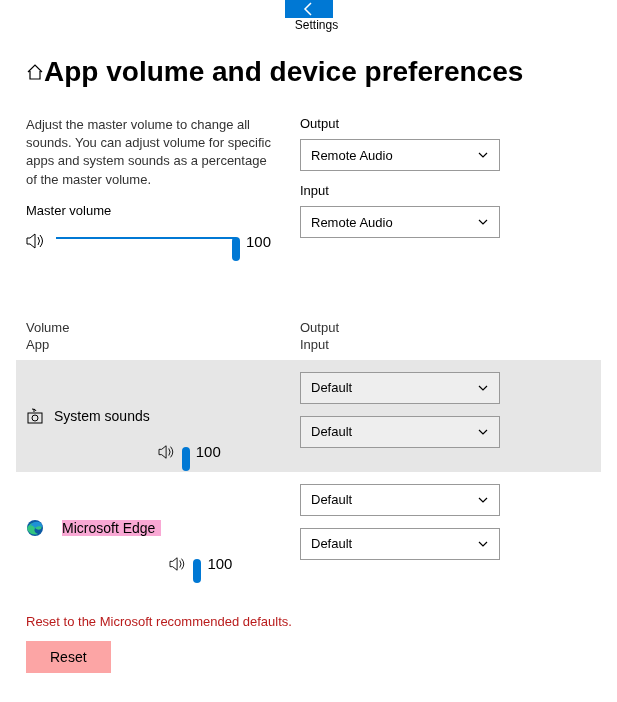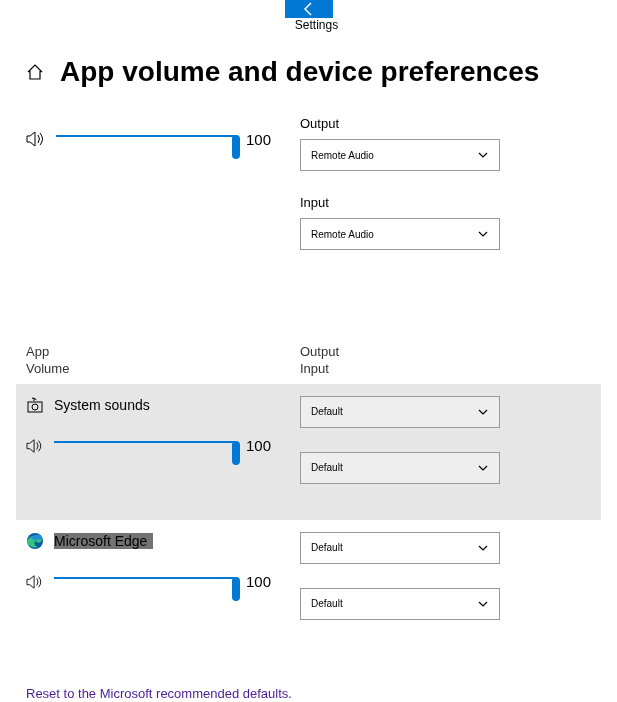--- a/index.html
+++ b/index.html
@@ -30,21 +30,20 @@
   .title {
     padding-left: 16px;
     font-size: 12px;
   }
   .content {
     padding: 24px 26px 0 26px;
   }
   .heading-row {
     display: flex;
     align-items: center;
-    gap: 16px;
     margin-bottom: 28px;
   }
   .heading {
     font-size: 28px;
     font-weight: 600;
   }
   .columns {
     display: flex;
     gap: 24px;
   }
@@ -91,22 +90,22 @@
     font-size: 15px;
     width: 30px;
   }
   .dropdown {
     border: 1px solid #999;
     height: 32px;
     display: flex;
     align-items: center;
     justify-content: space-between;
     padding: 0 10px;
-    font-size: 10px;
-    margin-bottom: 24px;
+    font-size: 13px;
+    margin-bottom: 12px;
     background: #fff;
   }
   .dropdown.grayish { background: #eeeeee; }
   .section-headers {
     display: flex;
     margin-top: 70px;
     margin-bottom: 6px;
   }
   .section-headers .left-col, .section-headers .right-col {
     font-size: 13px;
@@ -118,41 +117,41 @@
     padding: 12px 10px;
     gap: 24px;
     margin-left: -10px;
     margin-right: -10px;
   }
   .app-row.highlighted {
     background: #e6e6e6;
   }
   .app-row .left-col {
     display: flex;
-    flex-direction: column;
     gap: 8px;
   }
   .app-name-row {
     display: flex;
     align-items: center;
     gap: 10px;
   }
   .app-name {
     font-size: 14px;
   }
   .highlight-yellow {
-    background: #737373;
+    background: #f9a8d4;
     padding: 0 6px 0 0;
+    margin-left: 8px;
   }
   .reset-section {
     margin-top: 30px;
   }
   .reset-desc {
     font-size: 13px;
-    color: #4c1d95;
+    color: #b91c1c;
     margin-bottom: 12px;
   }
   .reset-btn {
     background: #fca5a5;
     border: none;
     padding: 8px 24px;
     font-size: 14px;
     font-family: inherit;
   }
   svg { display: block; }
@@ -174,20 +173,22 @@
     <span>
       <svg width="18" height="18" viewBox="0 0 18 18">
         <path d="M2 9 L9 2 L16 9 M4 8 V16 H14 V8" stroke="#000" stroke-width="1.2" fill="none"></path>
       </svg>
     </span>
     <div class="heading">App volume and device preferences</div>
   </div>
 
   <div class="columns">
     <div class="left-col">
+      <div class="desc">Adjust the master volume to change all sounds. You can adjust volume for specific apps and system sounds as a percentage of the master volume.</div>
+      <div class="label">Master volume</div>
       <div class="slider-row">
         <span>
           <svg width="20" height="18" viewBox="0 0 20 18">
             <path d="M1 6 H4 L9 2 V16 L4 12 H1 Z" stroke="#000" stroke-width="1" fill="none"></path>
             <path d="M12 5 Q15 9 12 13 M14 3 Q19 9 14 15" stroke="#000" stroke-width="1" fill="none"></path>
           </svg>
         </span>
         <div class="slider">
           <div class="track">
               <div class="thumb"></div>
@@ -209,22 +210,22 @@
         <span>Remote Audio</span>
         <svg width="12" height="12" viewBox="0 0 12 12">
             <path d="M2 4 L6 8 L10 4" stroke="#000" stroke-width="1.2" fill="none"></path>
           </svg>
       </div>
     </div>
   </div>
 
   <div class="section-headers">
     <div class="left-col">
+      <div>Volume</div>
       <div>App</div>
-      <div>Volume</div>
     </div>
     <div class="right-col" style="margin-left:24px;">
       <div>Output</div>
       <div>Input</div>
     </div>
   </div>
 
   <div class="app-row highlighted">
     <div class="left-col">
       <div class="app-name-row">

